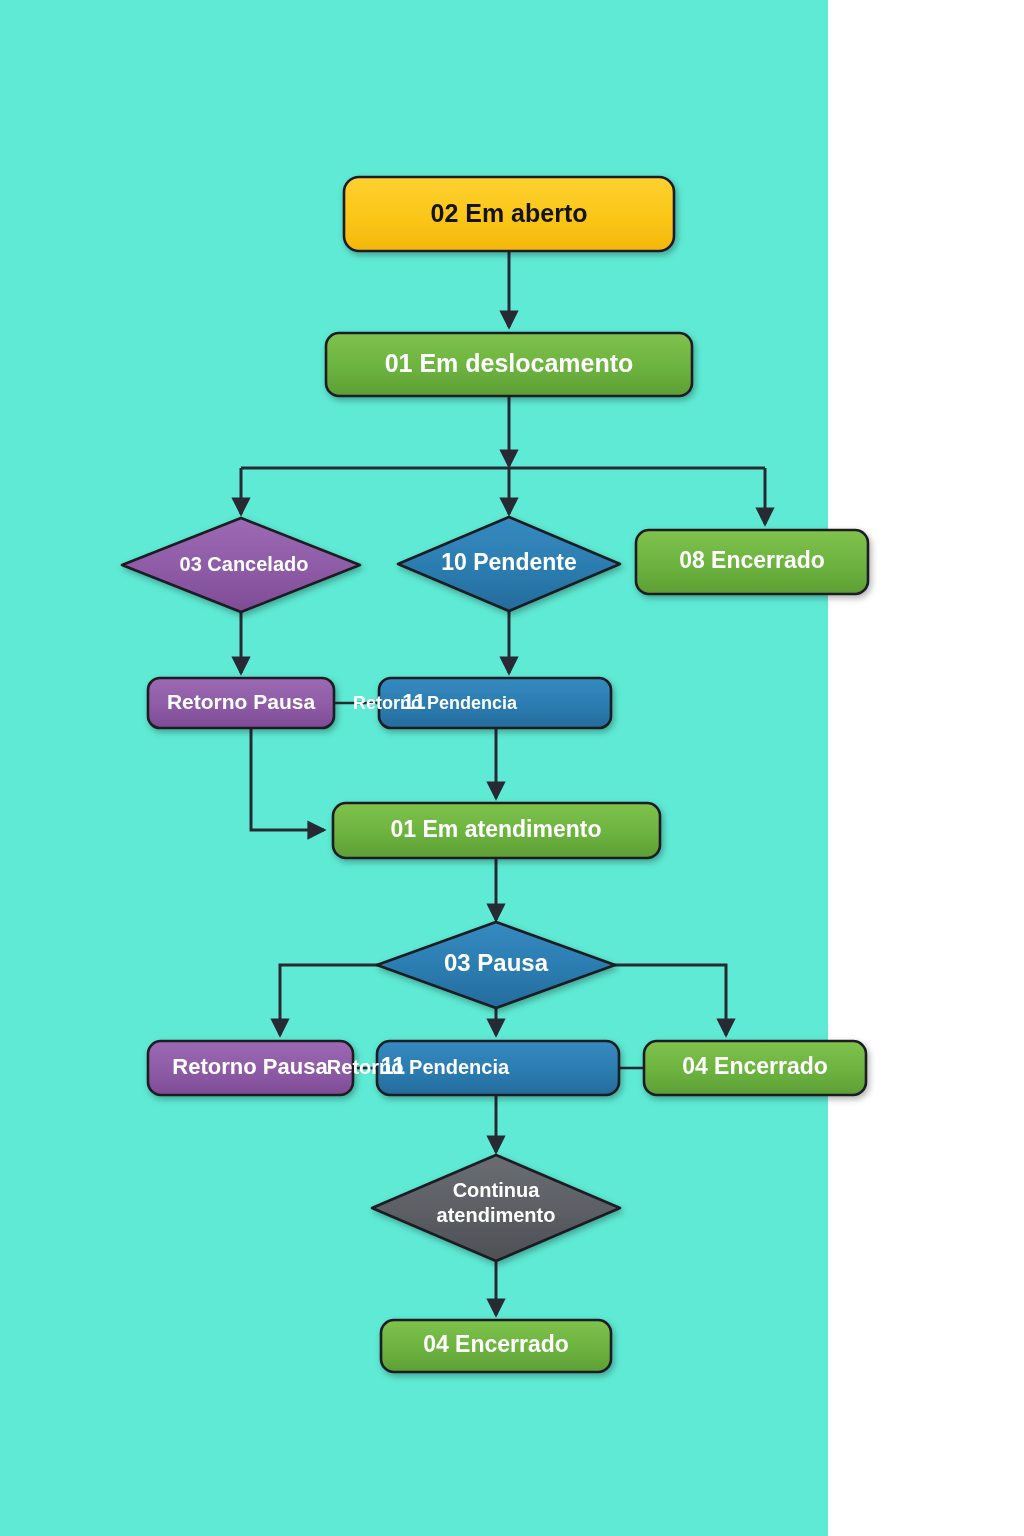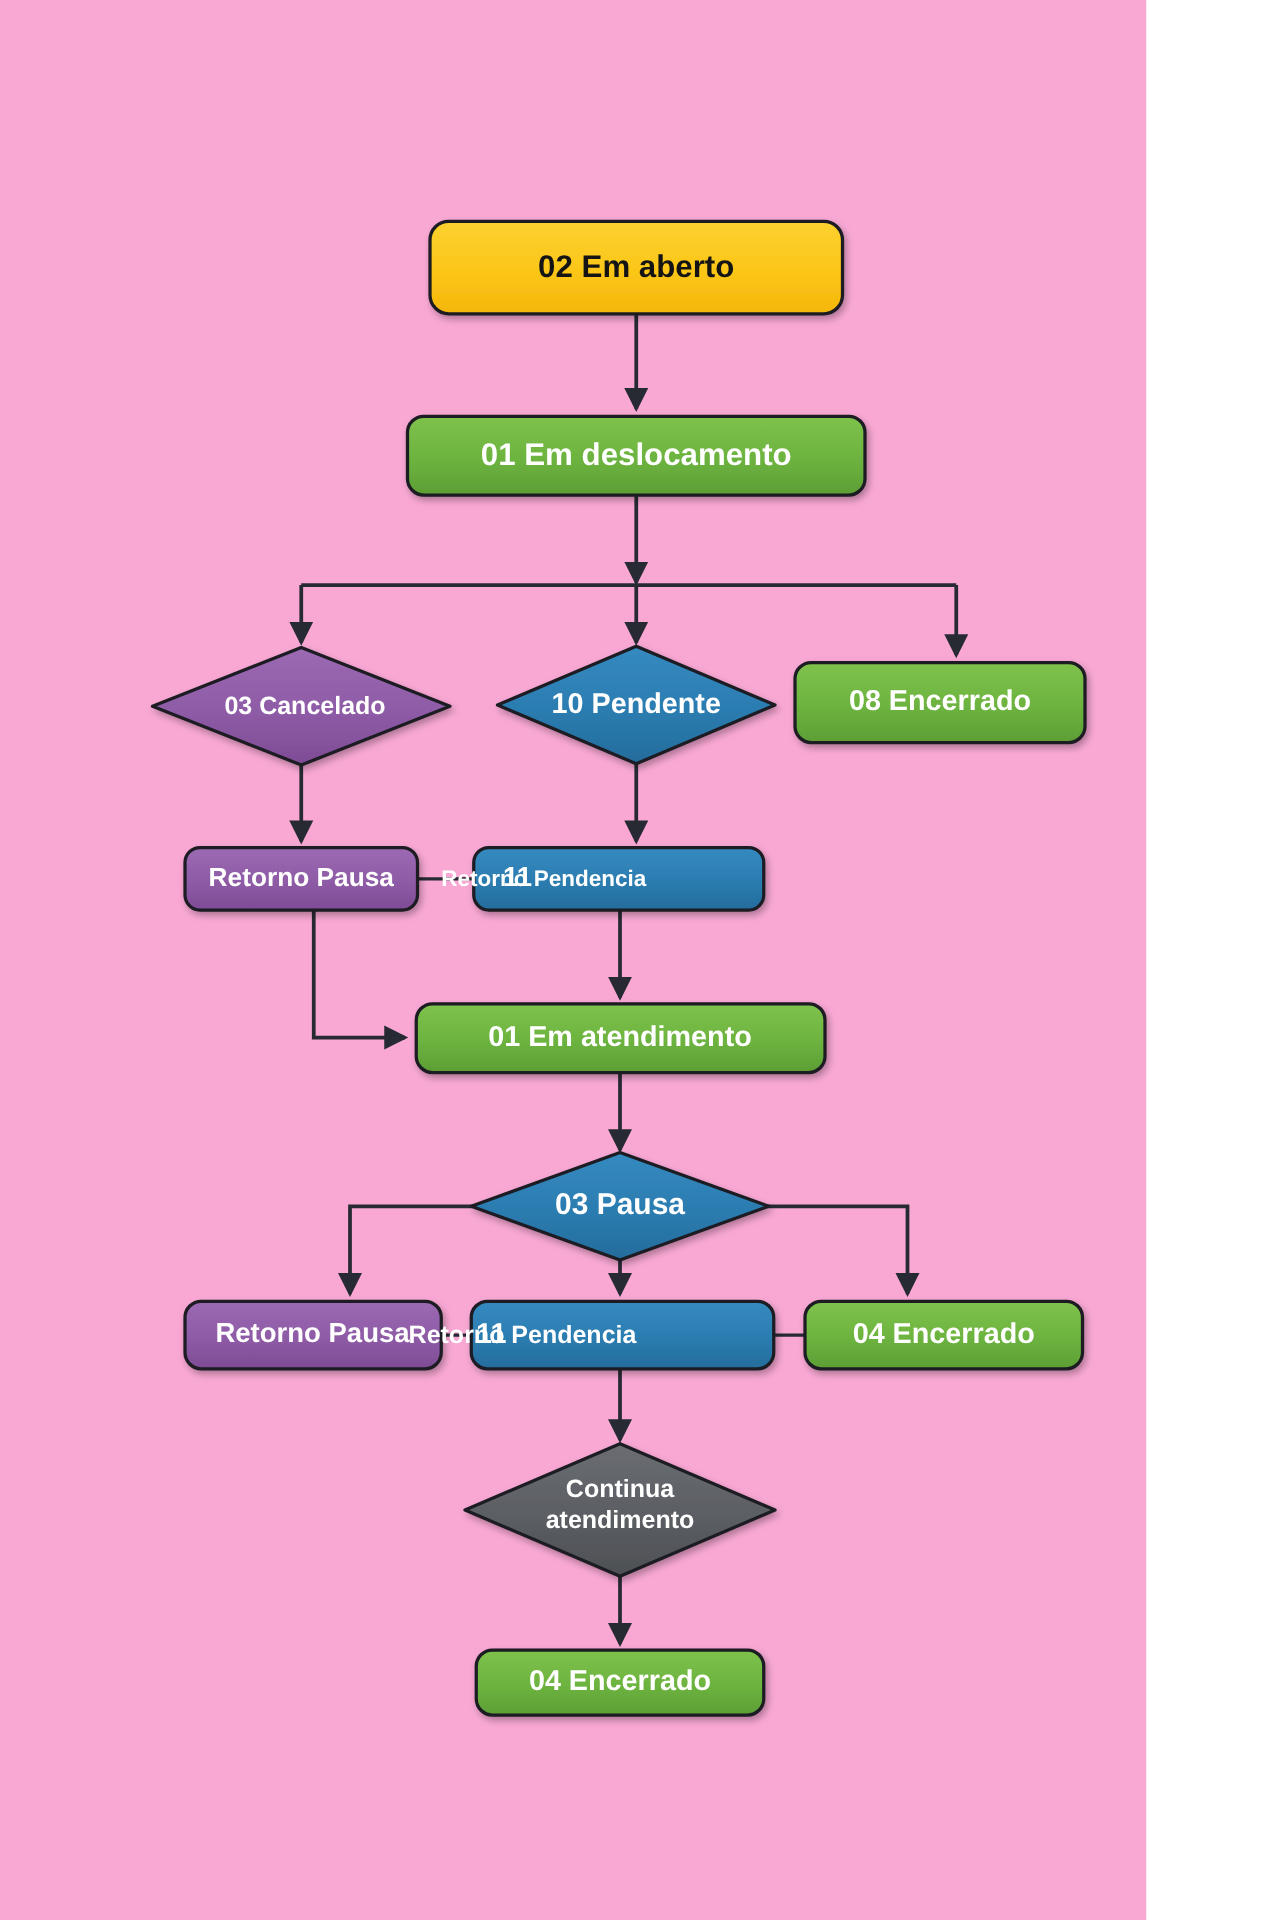--- a/index.html
+++ b/index.html
@@ -8,23 +8,23 @@
     background: #ffffff;
   }
   body {
     width: 1024px;
     height: 1536px;
     font-family: "Liberation Sans", sans-serif;
     overflow: hidden;
   }
   #flow-root {
     position: relative;
-    width: 917px;
+    width: 828px;
     height: 1536px;
-    background: #f9a8d4;
+    background: #5eead4;
   }
   svg#flow-svg {
     position: absolute;
     top: 0;
     left: 0;
     width: 1024px;
     height: 1536px;
     display: block;
   }
   .node-label {

